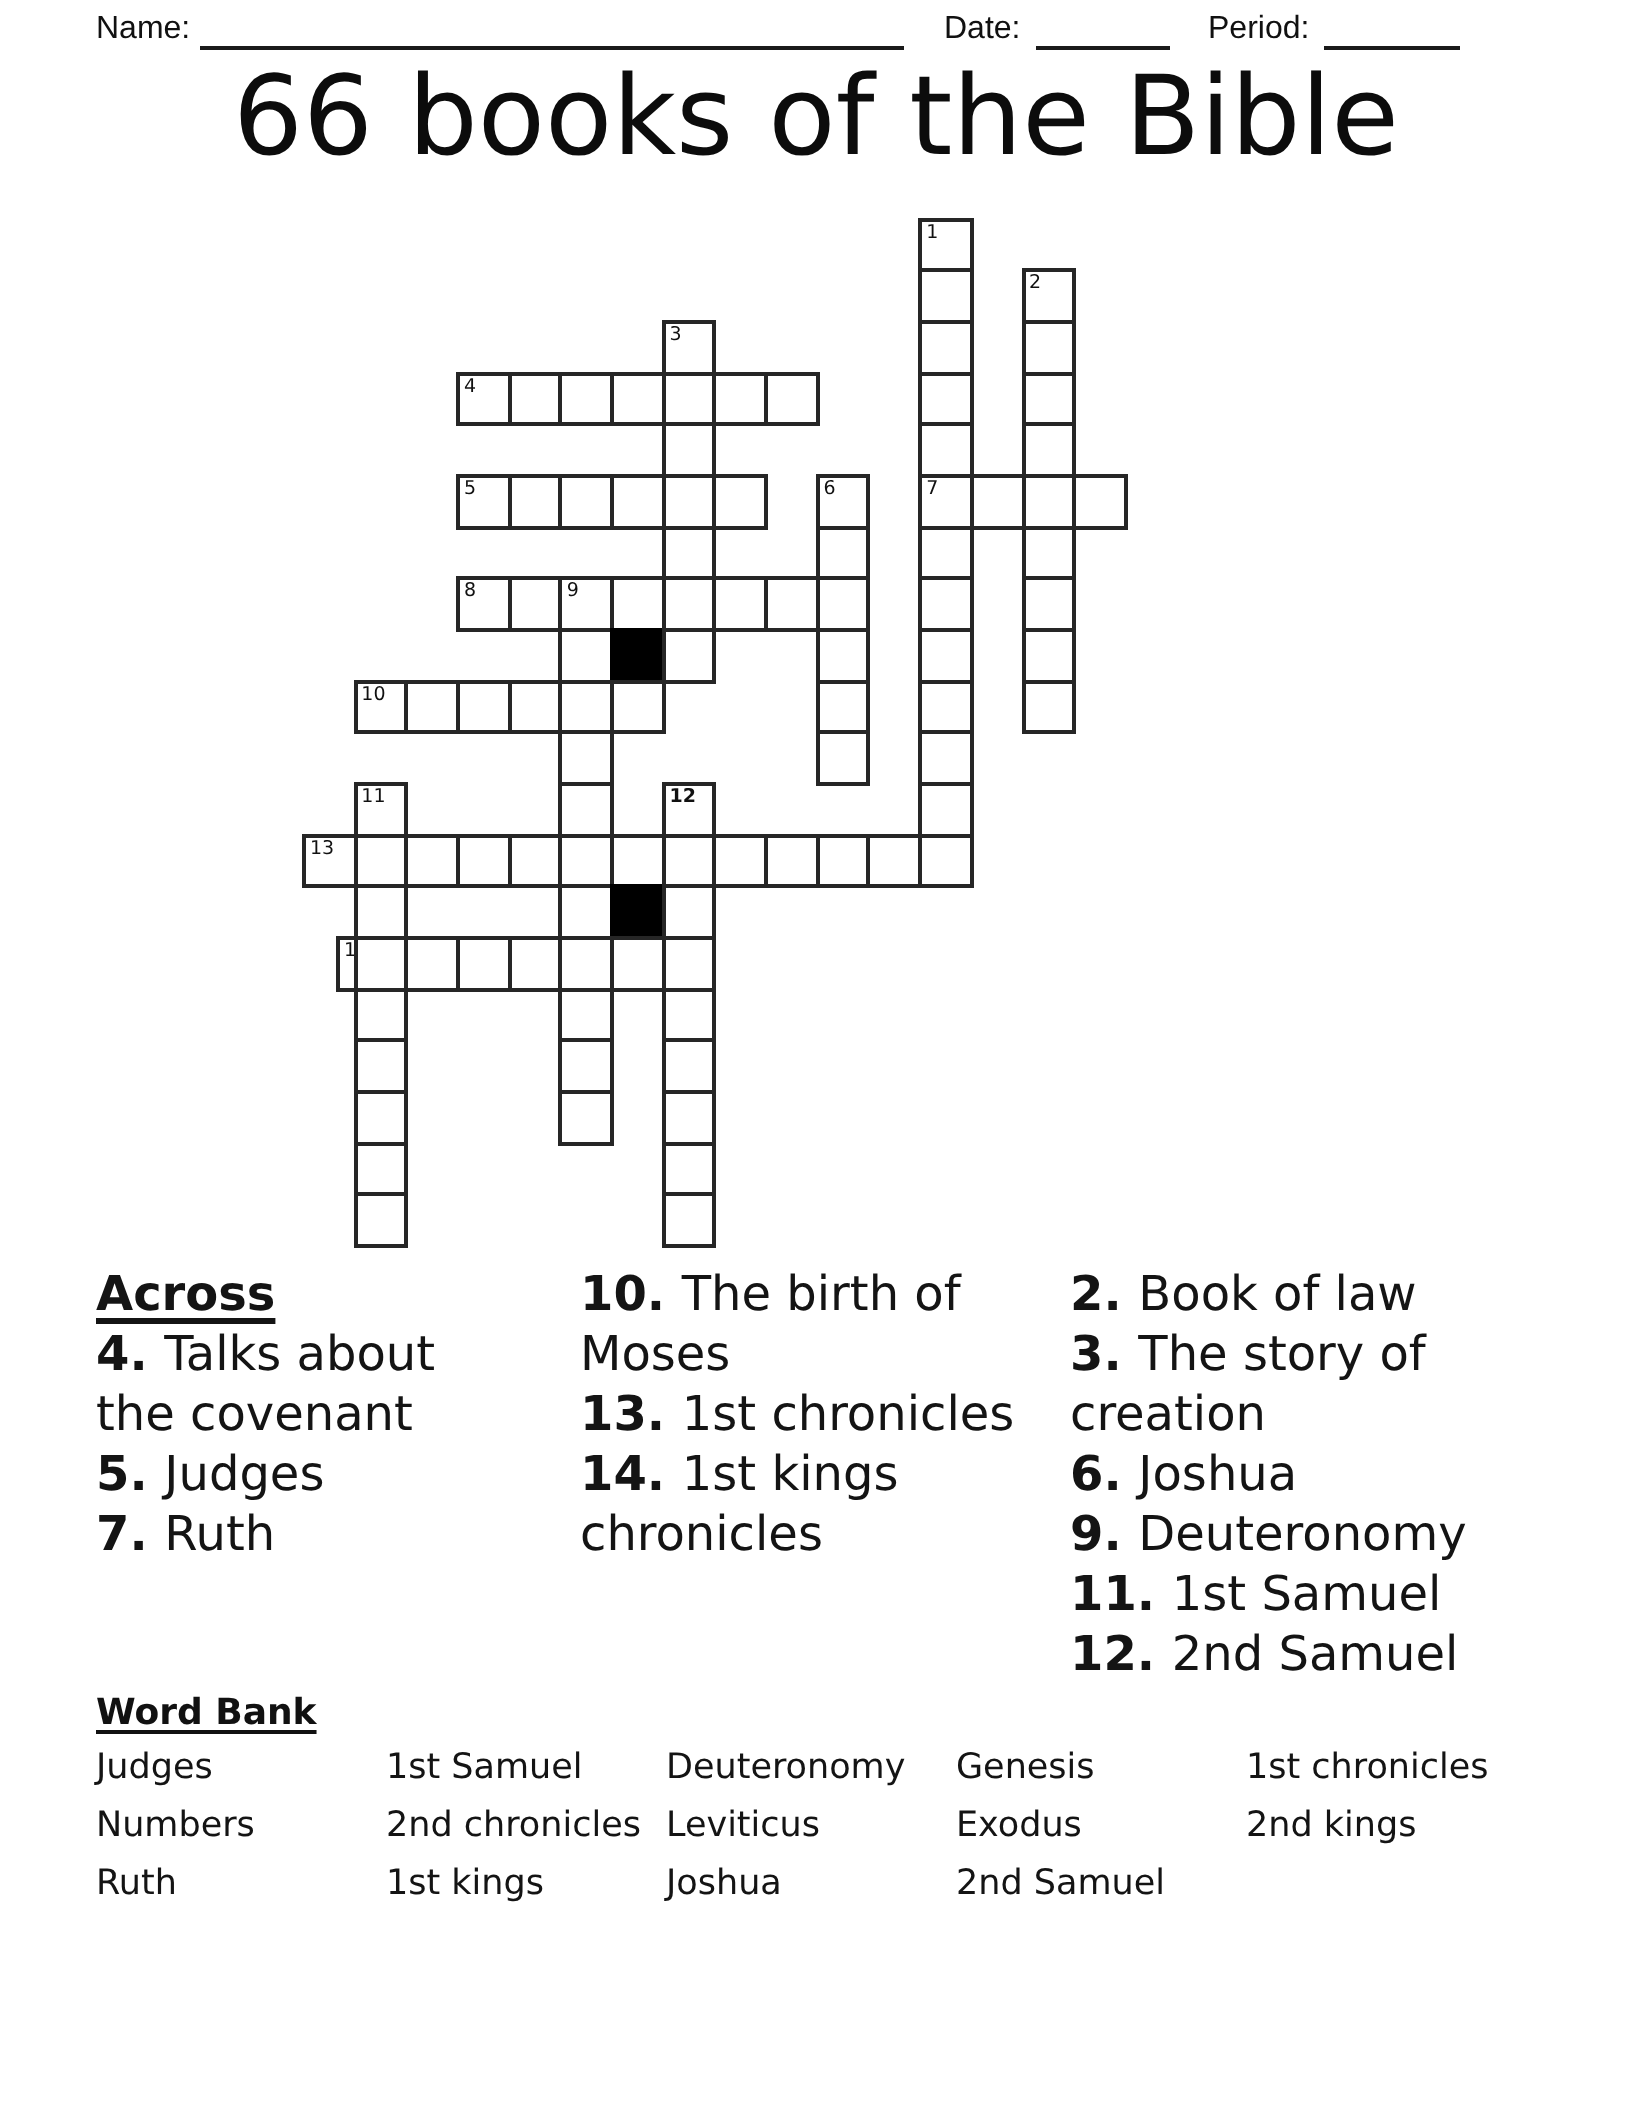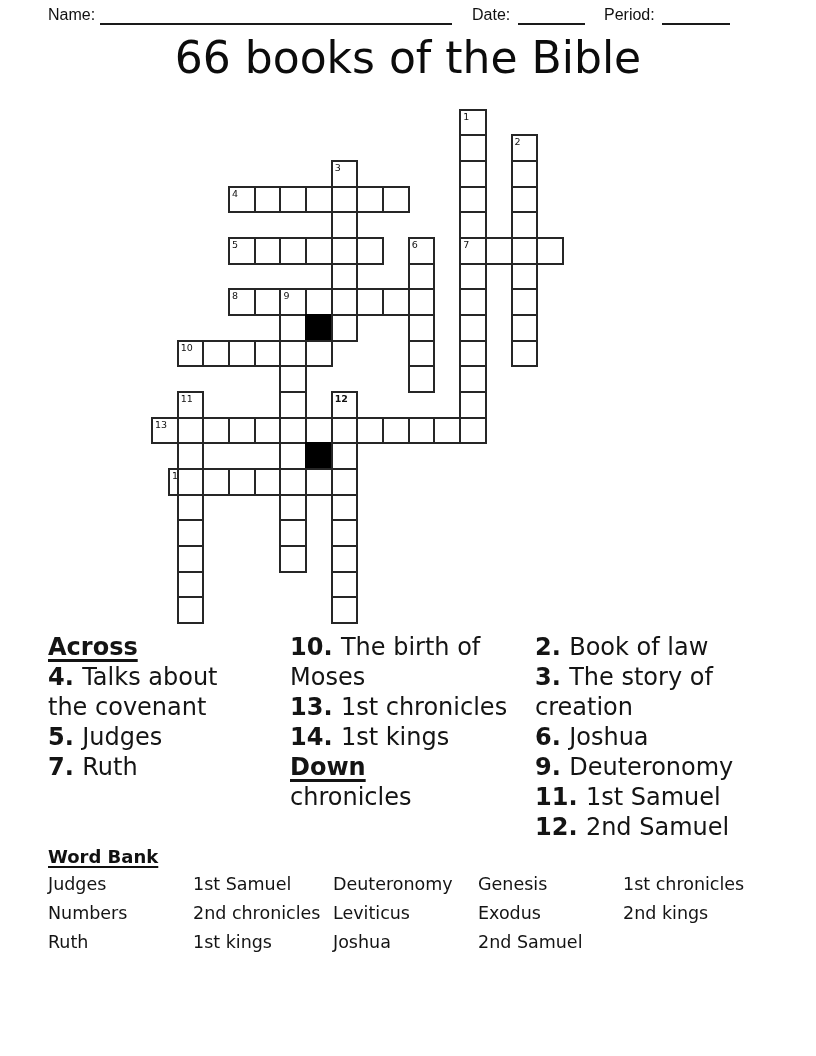--- a/index.html
+++ b/index.html
@@ -4,21 +4,21 @@
 <style>
   html,body{margin:0;padding:0;background:#fff;}
   .page{position:relative;width:816px;height:1056px;background:#ffffff;overflow:hidden;
         font-family:"DejaVu Sans",sans-serif;color:#111111;}
   
   .hdr-label{position:absolute;top:6px;font-family:"Liberation Sans",sans-serif;
              font-size:16px;color:#111;white-space:nowrap;}
   .blank{position:absolute;top:8px;height:15px;border-bottom:2px solid #1a1a1a;}
   
   .title{position:absolute;left:0;right:0;top:30px;height:56px;line-height:56px;
-         text-align:center;font-size:44px;color:#0c0c0c;white-space:nowrap;}
+         text-align:center;font-size:55px;color:#0c0c0c;white-space:nowrap;}
   
   .grid{position:absolute;left:0;top:0;width:816px;height:1056px;}
   .cell{position:absolute;box-sizing:border-box;border:2px solid #262626;background:#ffffff;}
   .cell.black{background:#000000;border-color:#000000;}
   .cell .num{position:absolute;top:0;left:2px;font-size:9.5px;line-height:11px;
              color:#111;font-family:"DejaVu Sans",sans-serif;}
   
   .clue-col{position:absolute;top:632px;font-size:24px;line-height:30px;color:#141414;}
   .clue-line{height:30px;white-space:nowrap;}
   .clue-heading{height:30px;font-weight:bold;text-decoration:underline;
@@ -189,21 +189,20 @@
         <div class="clue-line"><span class="cnum">4. </span>Talks about</div>
         <div class="clue-line">the covenant</div>
         <div class="clue-line"><span class="cnum">5. </span>Judges</div>
         <div class="clue-line"><span class="cnum">7. </span>Ruth</div>
       </div>
       <div class="clue-col" style="left: 290px; width: 240px;">
         <div class="clue-line"><span class="cnum">10. </span>The birth of</div>
         <div class="clue-line">Moses</div>
         <div class="clue-line"><span class="cnum">13. </span>1st chronicles</div>
         <div class="clue-line"><span class="cnum">14. </span>1st kings</div>
-        <div class="clue-heading">Down</div>
         <div class="clue-line">chronicles</div>
       </div>
       <div class="clue-col" style="left: 535px; width: 275px;">
         <div class="clue-line"><span class="cnum">2. </span>Book of law</div>
         <div class="clue-line"><span class="cnum">3. </span>The story of</div>
         <div class="clue-line">creation</div>
         <div class="clue-line"><span class="cnum">6. </span>Joshua</div>
         <div class="clue-line"><span class="cnum">9. </span>Deuteronomy</div>
         <div class="clue-line"><span class="cnum">11. </span>1st Samuel</div>
         <div class="clue-line"><span class="cnum">12. </span>2nd Samuel</div>

